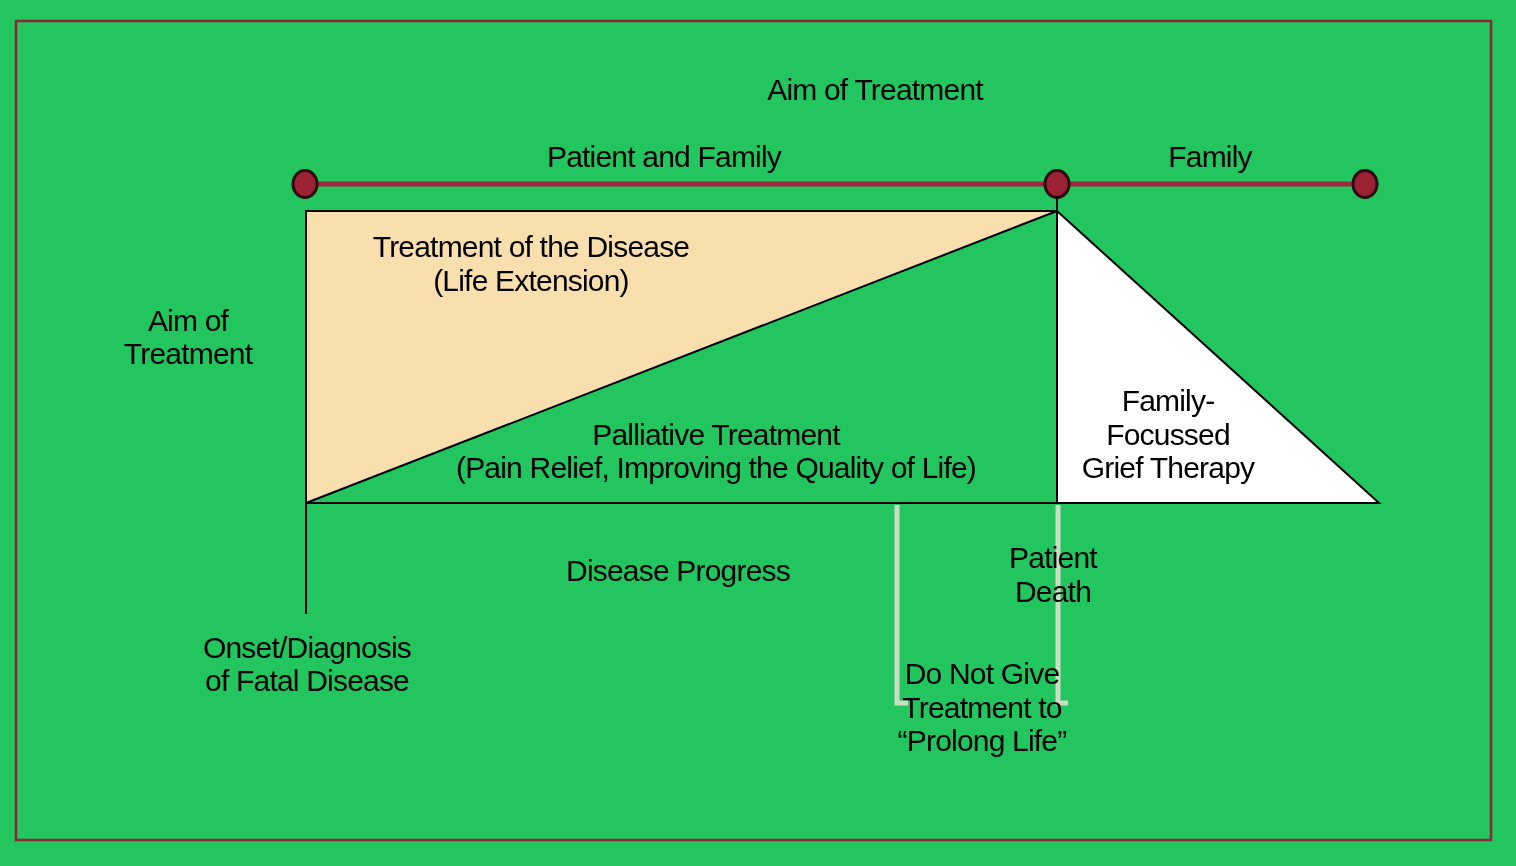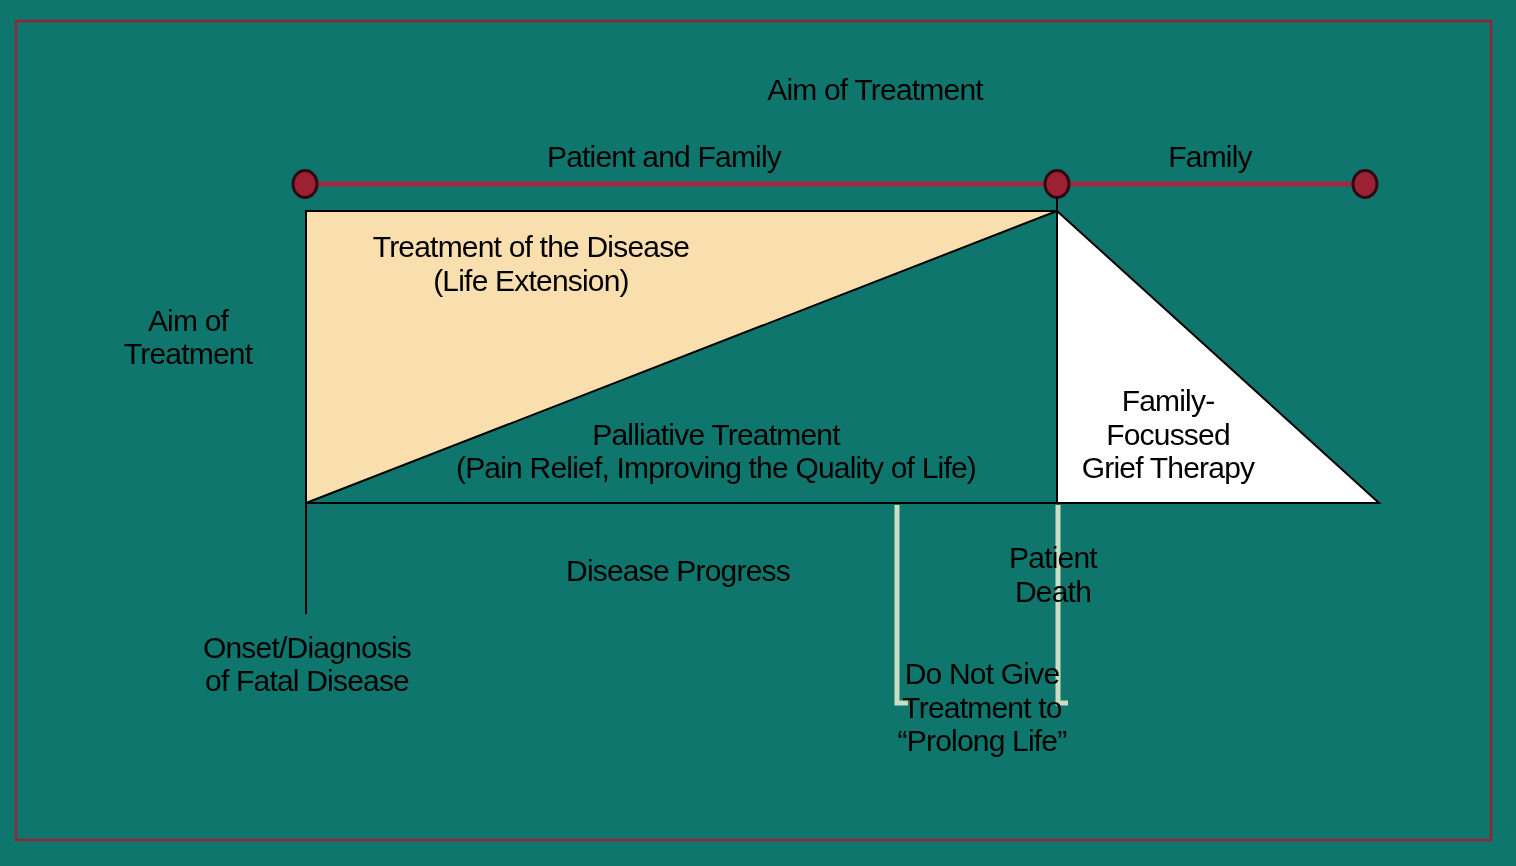--- a/index.html
+++ b/index.html
@@ -4,21 +4,21 @@
 <style>
   html, body {
     margin: 0;
     padding: 0;
     background: #ffffff;
   }
   .canvas {
     position: relative;
     width: 1516px;
     height: 866px;
-    background: #0f766e;
+    background: #22c55e;
     overflow: hidden;
   }
   svg.diagram {
     position: absolute;
     inset: 0;
     width: 1516px;
     height: 866px;
     display: block;
   }
   text {

